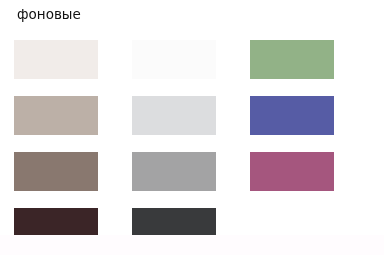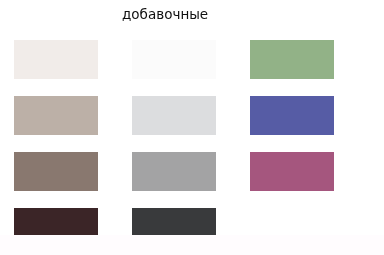--- a/index.html
+++ b/index.html
@@ -79,21 +79,21 @@
     width: 84px;
     height: 39px;
   }
 </style>
 </head>
 <body>
 
 <div id="palette-page">
 
   <div id="header-row">
-    <div class="column-header" id="header-additional">добавочные</div>
+    <div class="column-header" id="header-backgrounds">фоновые</div>
   </div>
 
   <div id="swatch-grid">
 
     <div class="swatch-column" id="swatch-column-backgrounds">
       <div class="swatch-cell">
         <div class="swatch" style="background-color: rgb(241, 236, 233);"></div>
       </div>
       <div class="swatch-cell">
         <div class="swatch" style="background-color: rgb(188, 176, 167);"></div>

